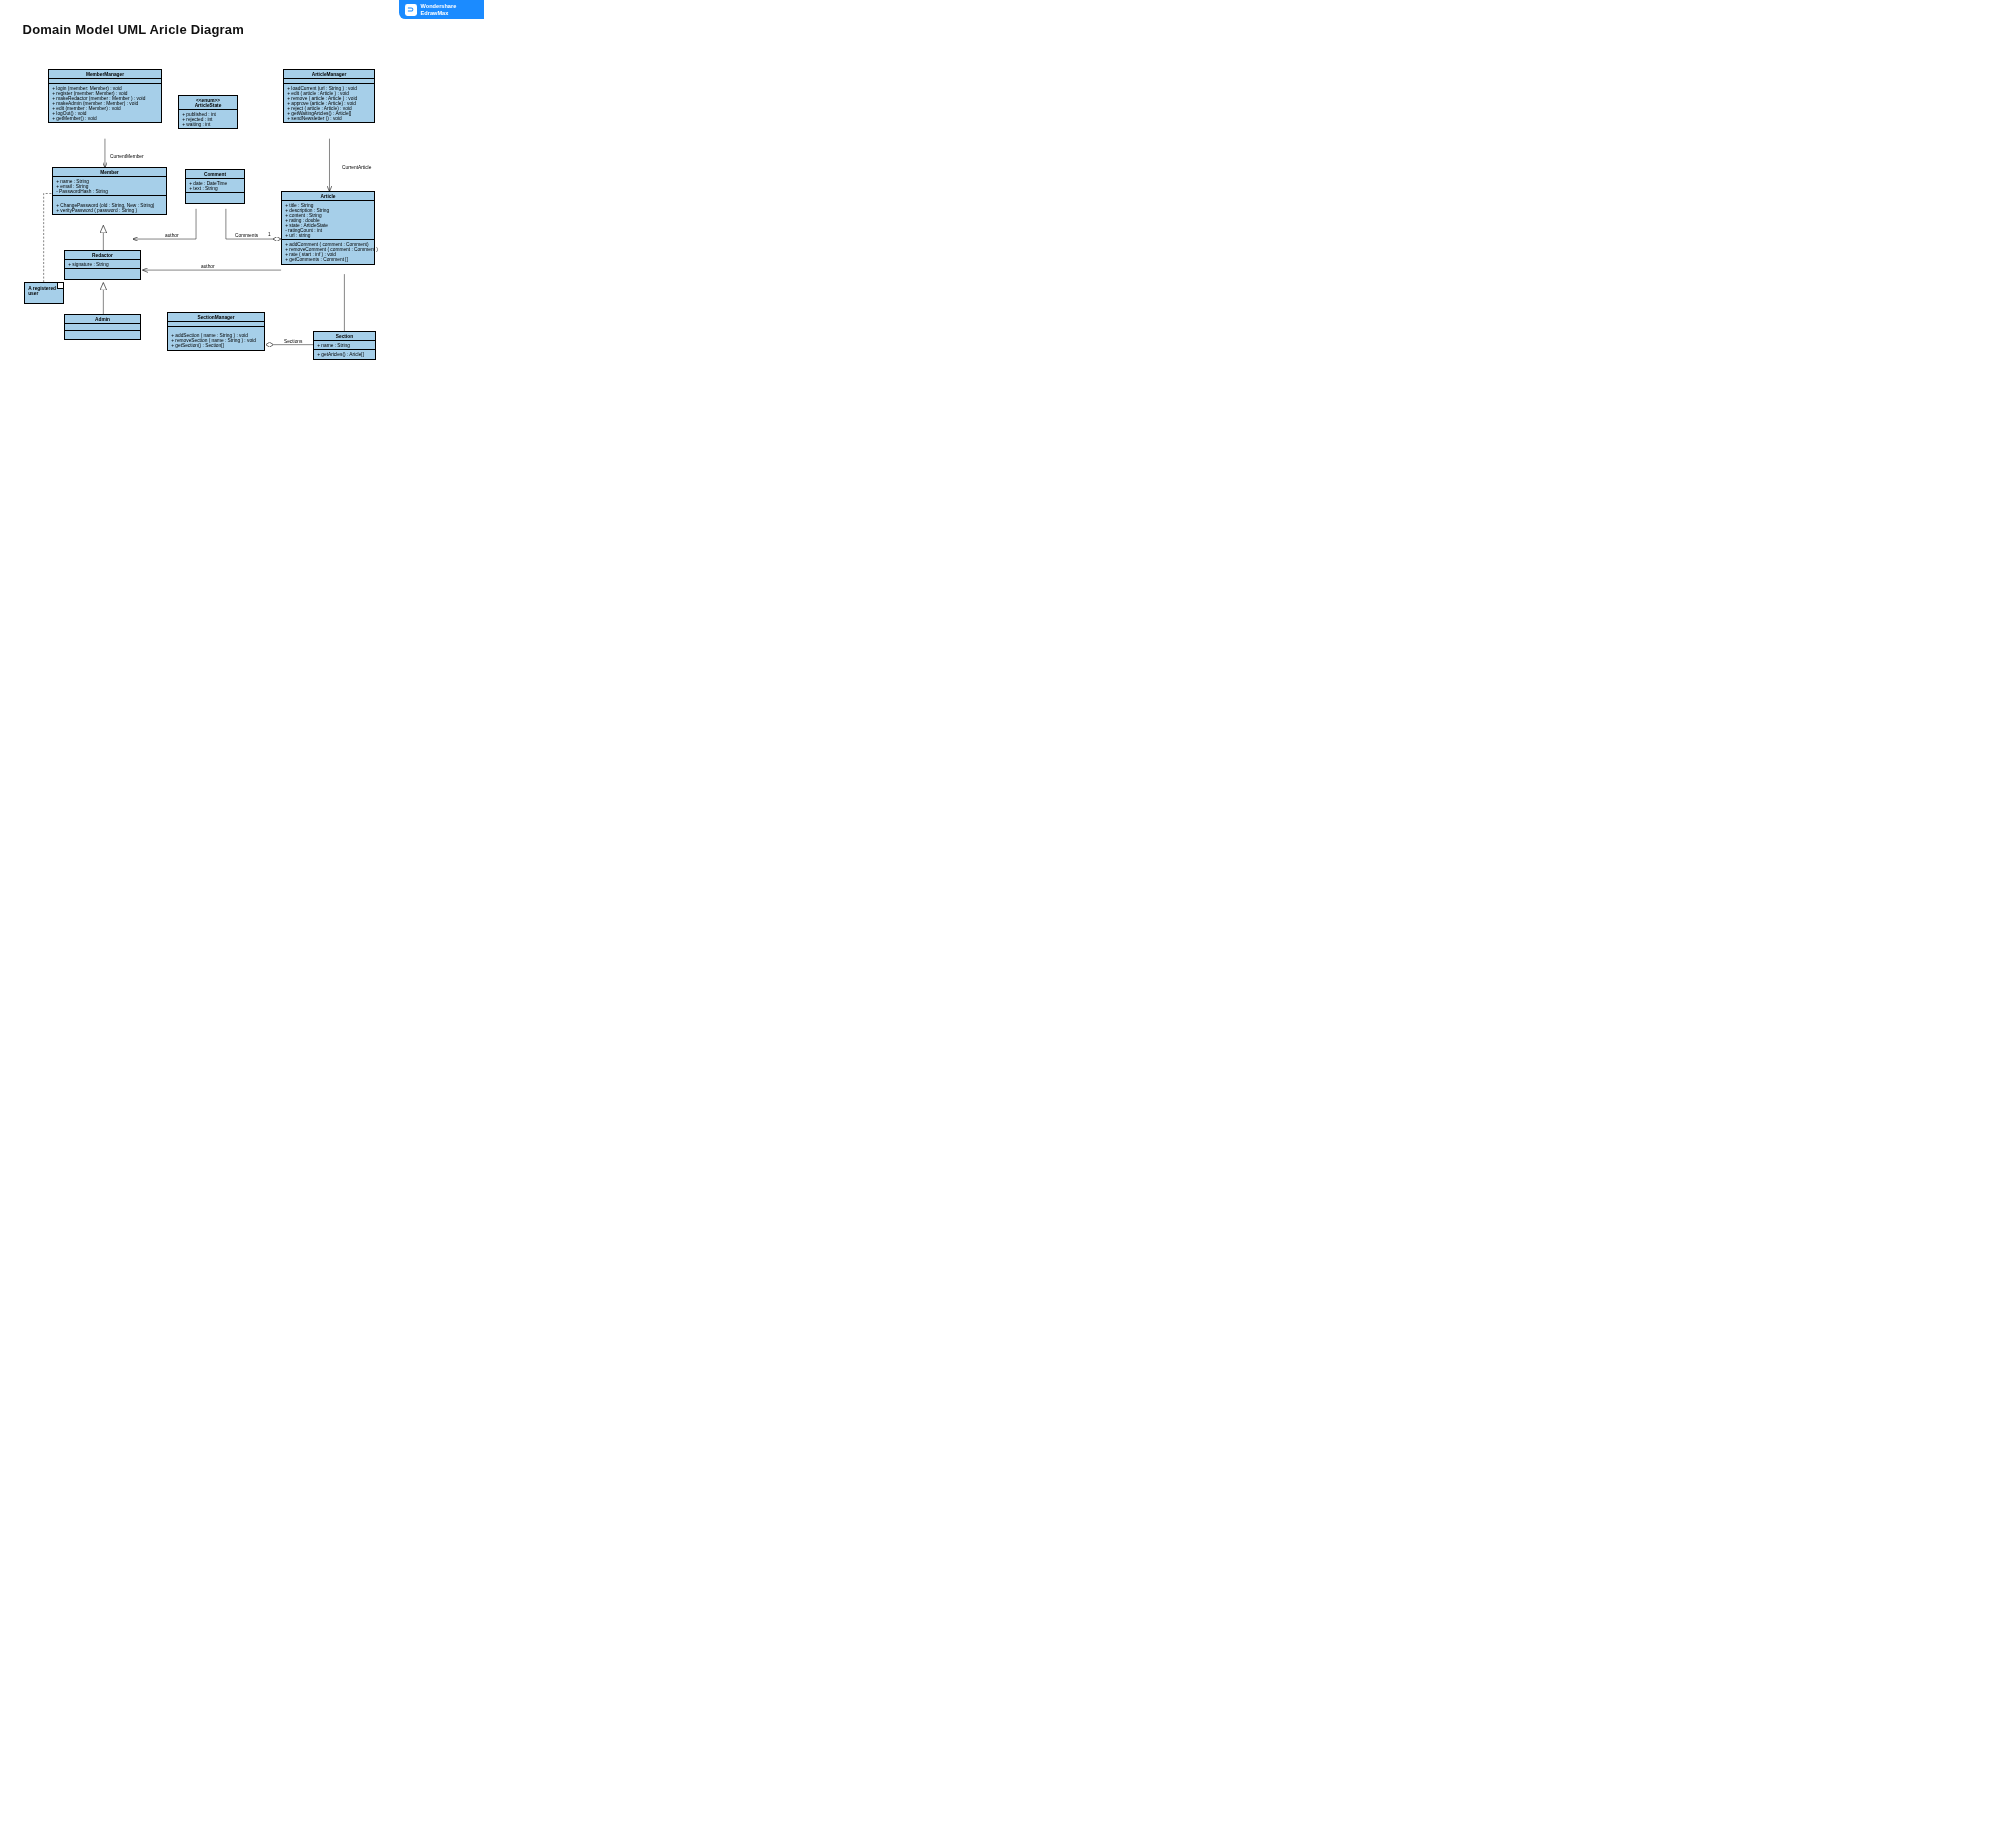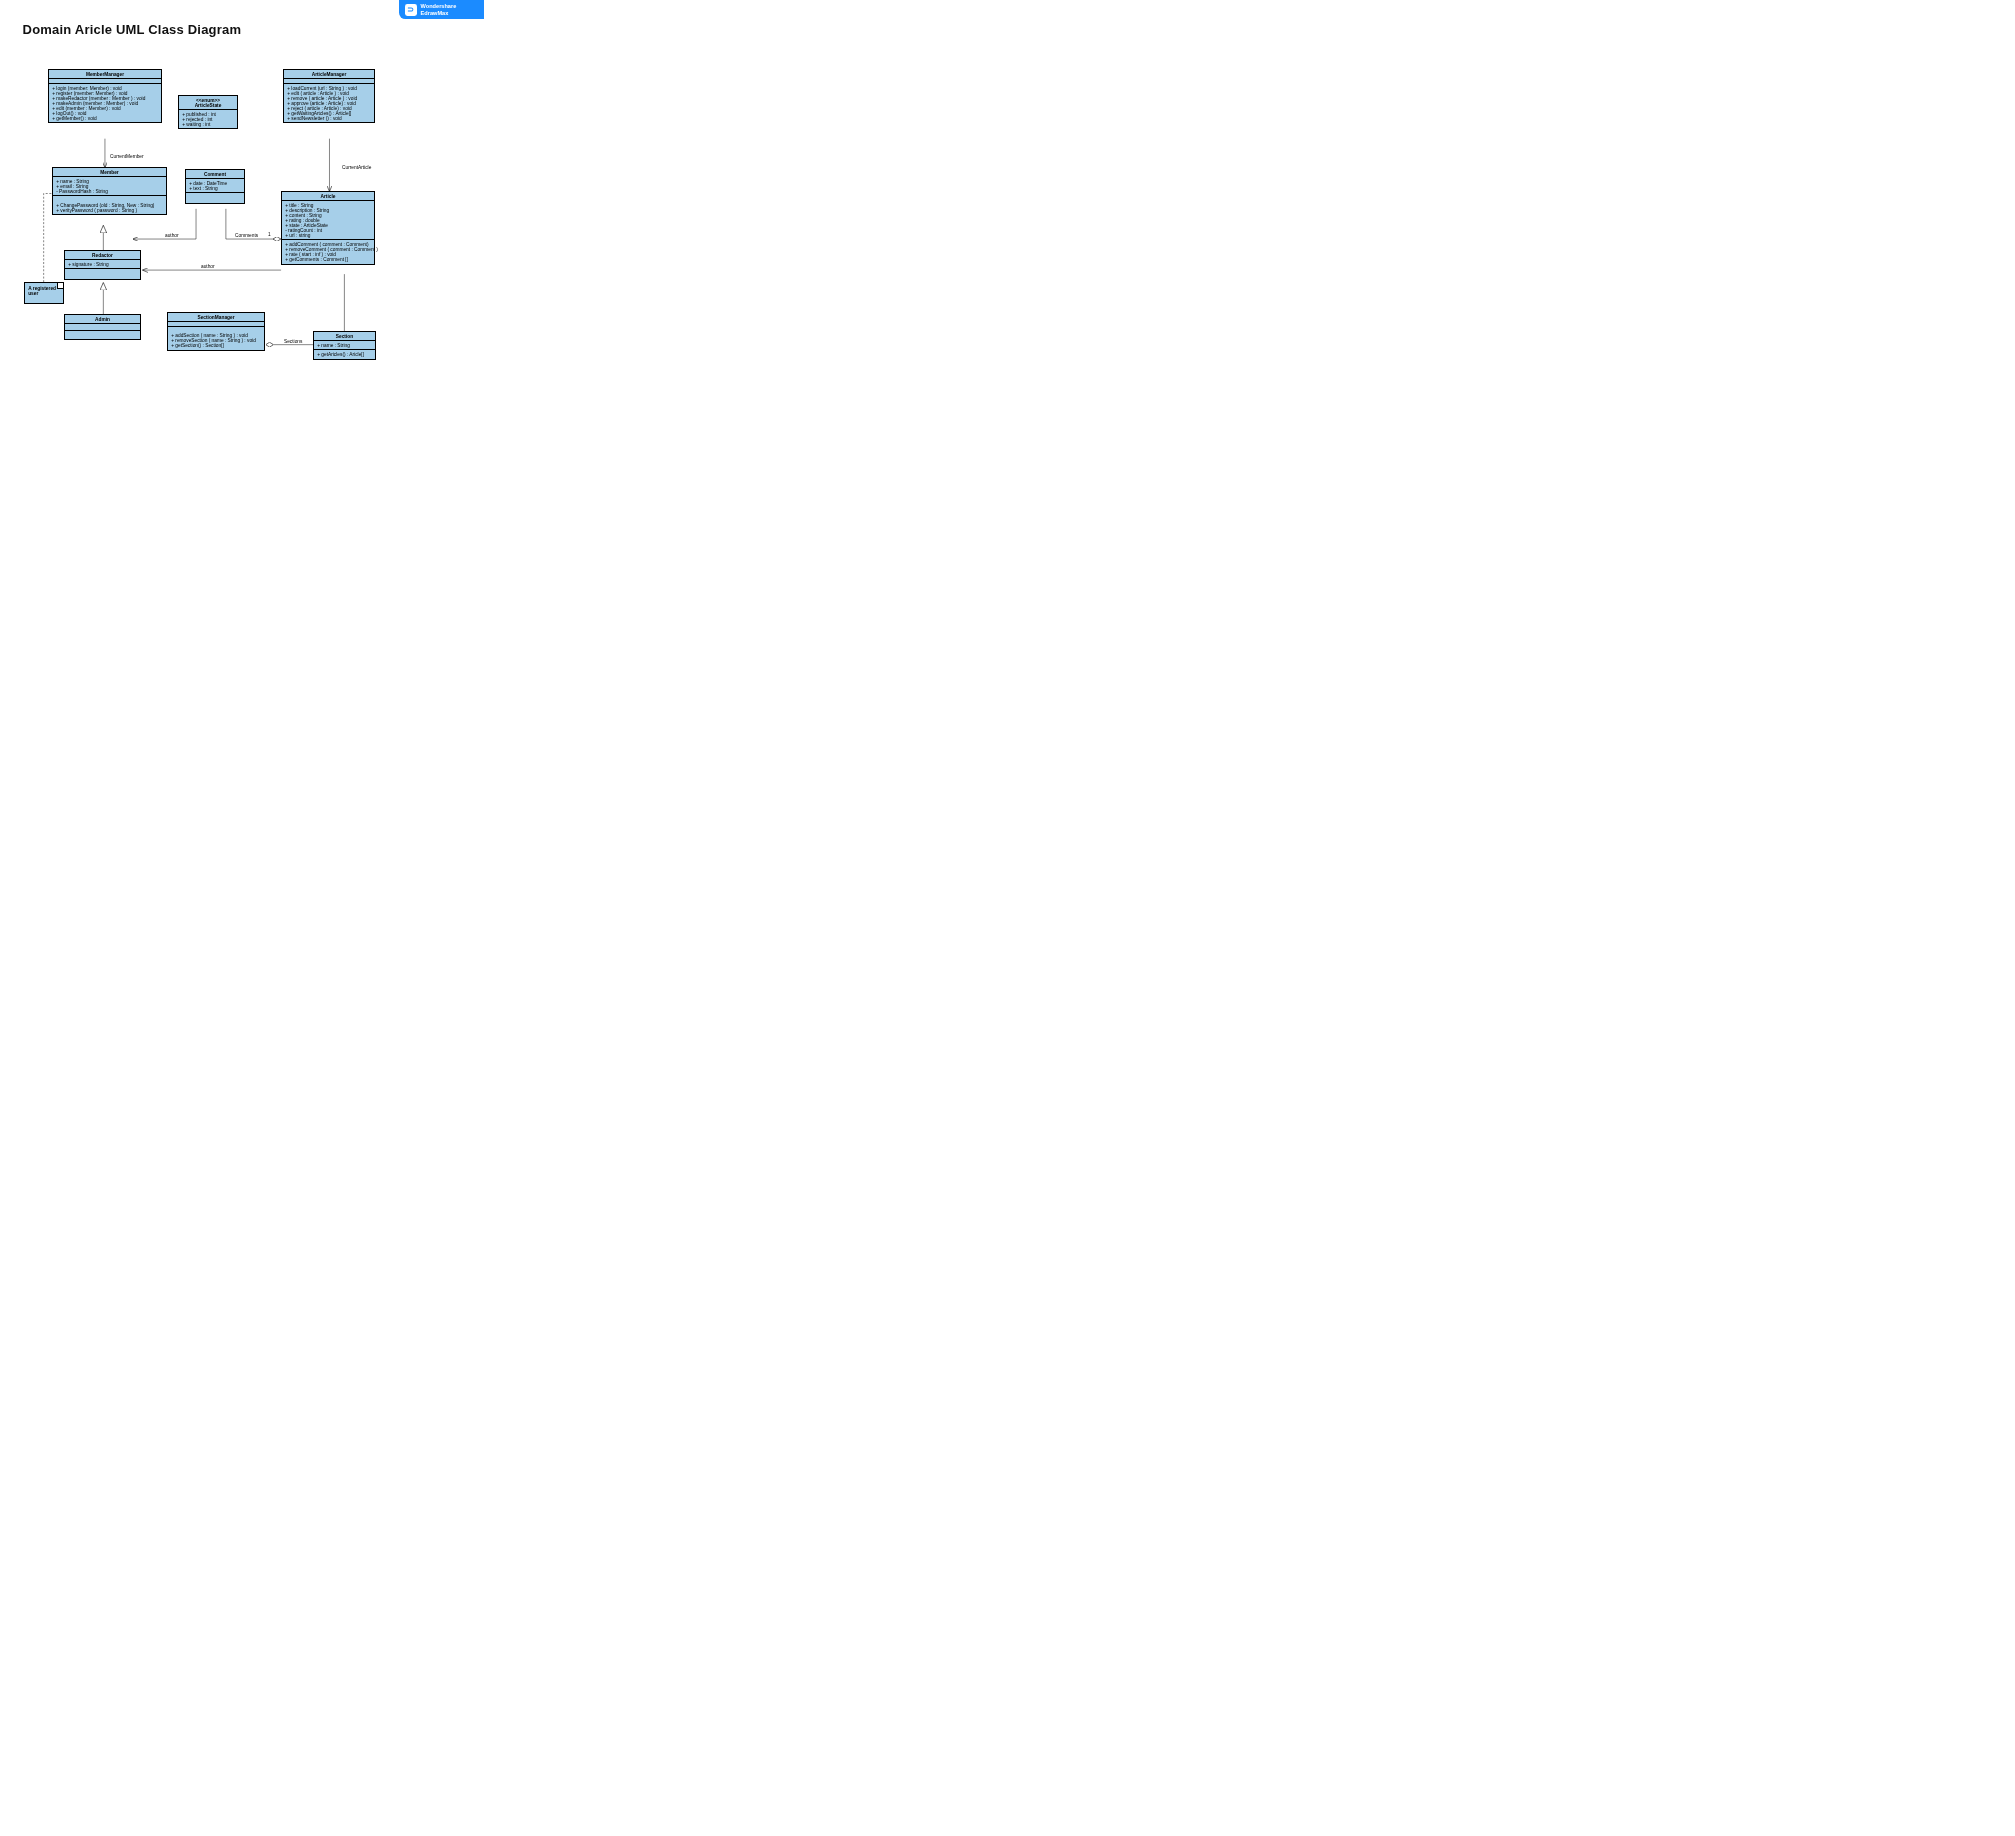--- a/index.html
+++ b/index.html
@@ -21,21 +21,21 @@
   .note .fold{position:absolute;right:-0.4px;top:-0.4px;width:5.6px;height:5.6px;background:#fff;border-left:0.6px solid #000;border-bottom:0.6px solid #000}
   
   svg.conn{position:absolute;left:0;top:0;width:484px;height:441px;pointer-events:none}
   .lbl{position:absolute;font-size:4.8px;color:#000}
 </style>
 </head>
 <body>
 
 <div class="page">
 
-  <div class="title">Domain Aricle UML Class Diagram</div>
+  <div class="title">Domain Model UML Aricle Diagram</div>
 
   <div class="badge">
     <div class="icon">⊃</div>
     <div class="txt">
       <div>Wondershare</div>
       <div>EdrawMax</div>
     </div>
   </div>
 
   <div class="cls" style="left:48px;top:69px;width:114px">

